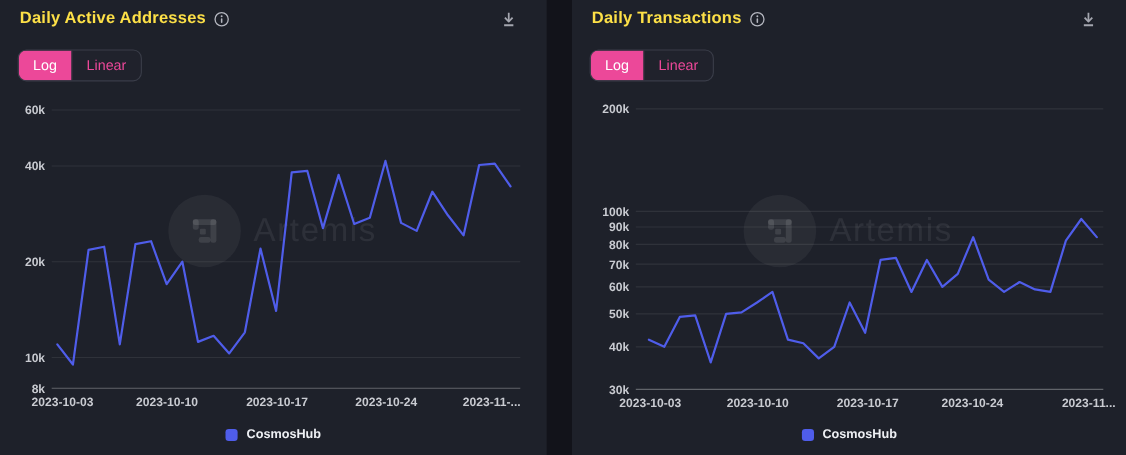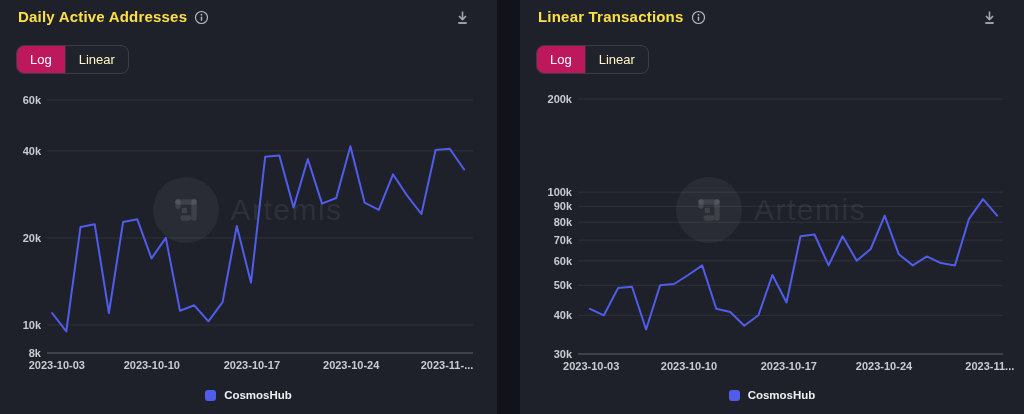--- a/index.html
+++ b/index.html
@@ -30,24 +30,24 @@
     background:none; border:none; padding:2px; cursor:pointer; line-height:0;
   }
 
   .toggle {
     position:absolute; top:45px; left:16px; z-index:3;
     display:flex; align-items:stretch;
     border:1px solid #3a3d49; border-radius:8px; overflow:hidden;
     background:#20222c;
   }
   .seg {
-    font-family:inherit; font-size:13px; color:#fef9c3;
+    font-family:inherit; font-size:13px; color:#ec4899;
     background:transparent; border:none; padding:6px 13px; cursor:pointer;
   }
-  .seg.selected { background:#be185d; color:#ffffff; }
+  .seg.selected { background:#ec4899; color:#ffffff; }
   .seg + .seg { border-left:1px solid #30333e; }
 
   .chart-canvas { position:absolute; top:0; left:0; z-index:2; }
 
   .watermark {
     position:absolute; top:177px; left:50%; transform:translateX(-96px);
     display:flex; align-items:center; gap:12px;
     pointer-events:none; z-index:1;
   }
   .wm-circle {
@@ -126,21 +126,21 @@
     </svg>
 
   <div class="legend">
     <span class="legend-swatch" style="background: rgb(79, 93, 234);"></span>
     <span class="legend-label">CosmosHub</span>
   </div>
 </section>
 
 <section class="panel panel-right">
   <div class="title-row">
-    <h2 class="panel-title">Linear Transactions</h2>
+    <h2 class="panel-title">Daily Transactions</h2>
     <span class="info-icon">
       <svg width="15" height="15" viewBox="0 0 15 15">
         <circle cx="7.5" cy="7.5" r="6" fill="none" stroke="#b4b6bf" stroke-width="1.2"></circle>
         <circle cx="7.5" cy="4.7" r="0.9" fill="#b4b6bf"></circle>
         <rect x="6.8" y="6.6" width="1.4" height="4.3" rx="0.7" fill="#b4b6bf"></rect>
       </svg>
     </span>
   </div>
   <button class="download-btn">
     <svg width="17" height="18" viewBox="0 0 17 18">

